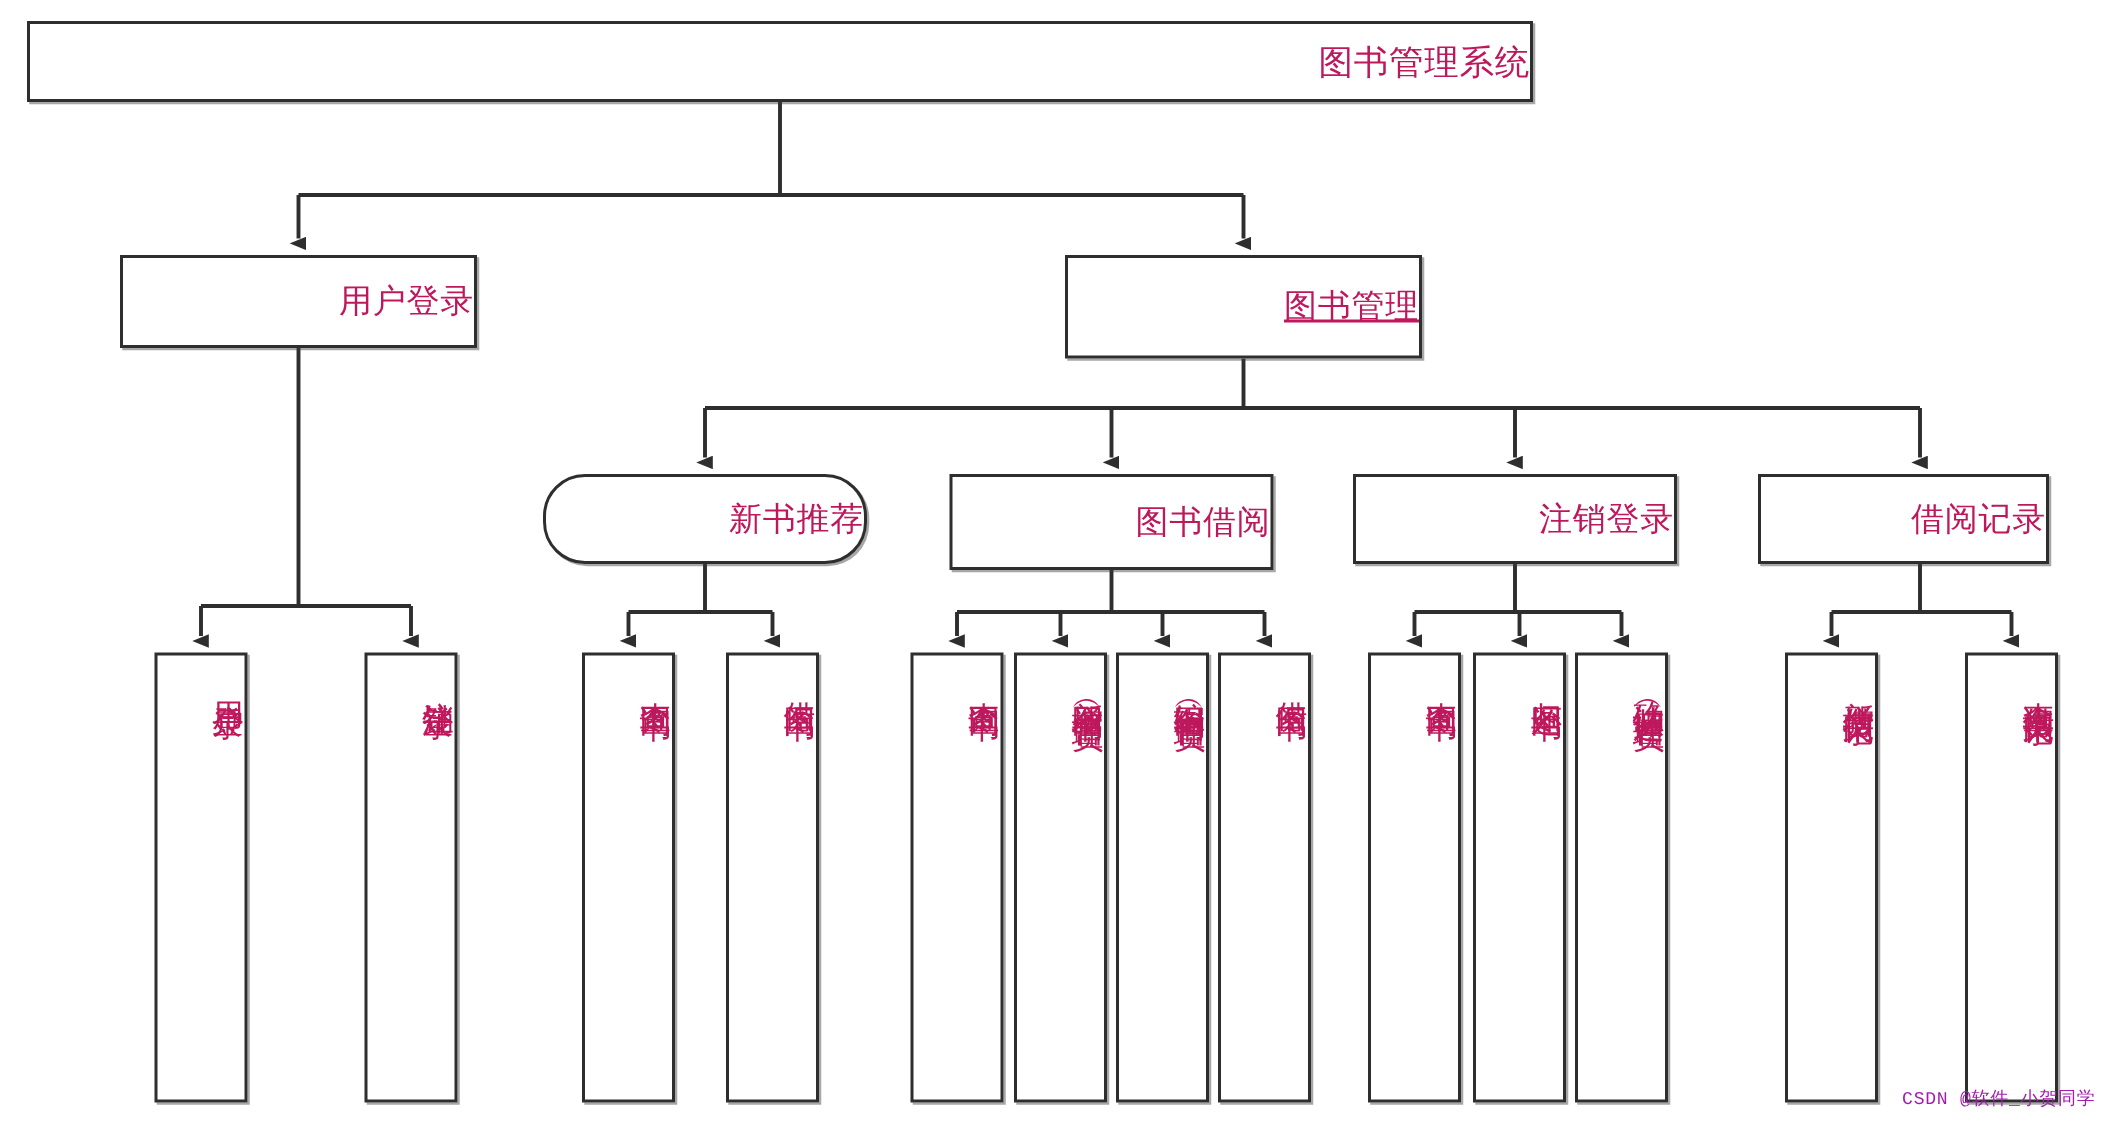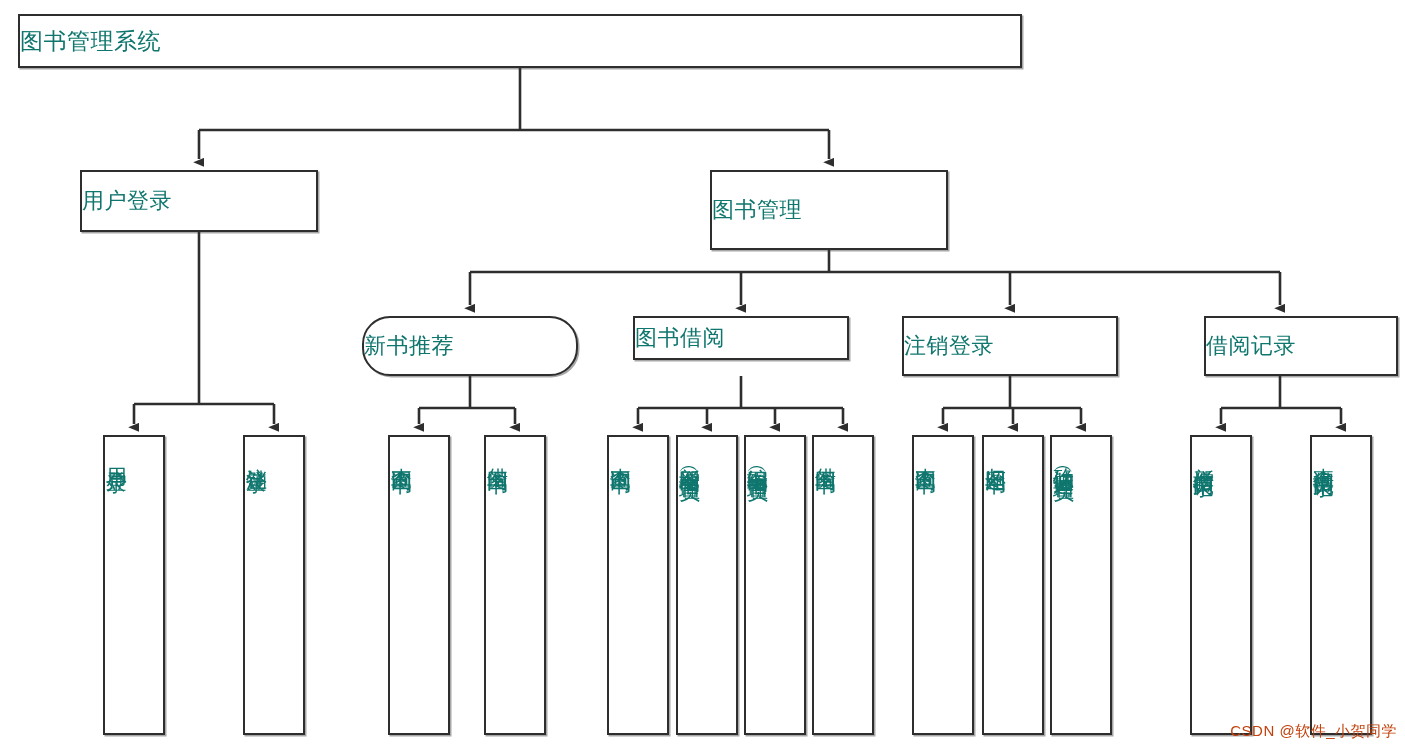--- a/index.html
+++ b/index.html
@@ -25,22 +25,22 @@
     height: 747px;
     pointer-events: none;
   }
   .node {
     position: absolute;
     box-sizing: border-box;
     border: 2px solid #2e2e2e;
     background: #ffffff;
     display: flex;
     align-items: center;
-    justify-content: flex-start;
-    color: #0f766e;
+    justify-content: flex-end;
+    color: #be185d;
     box-shadow: 1.5px 1.5px 0 rgba(60,60,60,0.45);
   }
   .node .label {
     display: block;
     text-align: center;
     line-height: 1.22;
     letter-spacing: 0.5px;
   }
   .node.h .label {
     font-size: 22px;
@@ -57,25 +57,25 @@
     text-orientation: upright;
     font-size: 21px;
     line-height: 1.12;
     letter-spacing: 2px;
     white-space: nowrap;
   }
   .watermark {
     position: absolute;
     right: 8px;
     bottom: 6px;
-    font-size: 15px;
-    color: #c2410c;
+    font-size: 12px;
+    color: #a21caf;
     letter-spacing: 0.5px;
     white-space: nowrap;
-    font-family: Liberation Sans, sans-serif;
+    font-family: Liberation Mono, monospace;
   }
 </style>
 </head>
 <body>
 
 <div id="canvas">
 
   <svg id="wires" viewBox="0 0 1405 747" xmlns="http://www.w3.org/2000/svg">
     <defs>
       <marker id="arrow" markerWidth="9" markerHeight="11" refX="1.2" refY="5.2" orient="auto" markerUnits="userSpaceOnUse">
@@ -126,33 +126,33 @@
   <div id="nodes-layer">
       <div class="node h" id="box-user-login" style="left: 80px; top: 170px; width: 238px; height: 62px;">
         <span class="label">用户登录</span>
       </div>
       <div class="node v" id="box-user-login-login" style="left: 103px; top: 435px; width: 62px; height: 300px;">
         <span class="label">用户登录</span>
       </div>
       <div class="node v" id="box-user-login-logout" style="left: 243px; top: 435px; width: 62px; height: 300px;">
         <span class="label">注销登录</span>
       </div>
-      <div class="node h" id="box-book-management" style="left: 710px; top: 170px; width: 238px; height: 80px;">
+      <div class="node h" id="box-book-management" style="left: 710px; top: 170px; width: 238px; height: 69px; text-decoration: underline;">
         <span class="label">图书管理</span>
       </div>
       <div class="node h" id="box-new-book-recommend" style="left: 362px; top: 316px; width: 216px; height: 60px; border-radius: 28px;">
         <span class="label">新书推荐</span>
       </div>
       <div class="node v" id="box-recommend-query-book" style="left: 388px; top: 435px; width: 62px; height: 300px;">
         <span class="label">查询图书</span>
       </div>
       <div class="node v" id="box-recommend-borrow-book" style="left: 484px; top: 435px; width: 62px; height: 300px;">
         <span class="label">借阅图书</span>
       </div>
-      <div class="node h" id="box-book-borrow" style="left: 633px; top: 316px; width: 216px; height: 44px;">
+      <div class="node h" id="box-book-borrow" style="left: 633px; top: 316px; width: 216px; height: 64px;">
         <span class="label">图书借阅</span>
       </div>
       <div class="node v" id="box-borrow-query-book" style="left: 607px; top: 435px; width: 62px; height: 300px;">
         <span class="label">查询图书</span>
       </div>
       <div class="node v" id="box-borrow-add-book" style="left: 676px; top: 435px; width: 62px; height: 300px;">
         <span class="label">新增图书（管理员）</span>
       </div>
       <div class="node v" id="box-borrow-edit-book" style="left: 744px; top: 435px; width: 62px; height: 300px;">
         <span class="label">编辑图书（管理员）</span>
@@ -165,21 +165,21 @@
       </div>
       <div class="node v" id="box-current-query-book" style="left: 912px; top: 435px; width: 62px; height: 300px;">
         <span class="label">查询图书</span>
       </div>
       <div class="node v" id="box-current-return-book" style="left: 982px; top: 435px; width: 62px; height: 300px;">
         <span class="label">归还图书</span>
       </div>
       <div class="node v" id="box-current-confirm-return" style="left: 1050px; top: 435px; width: 62px; height: 300px;">
         <span class="label">确认归还（管理员）</span>
       </div>
-      <div class="node h" id="box-borrow-record" style="left: 1204px; top: 316px; width: 194px; height: 60px;">
+      <div class="node h" id="box-borrow-record" style="left: 1172px; top: 316px; width: 194px; height: 60px;">
         <span class="label">借阅记录</span>
       </div>
       <div class="node v" id="box-record-add-record" style="left: 1190px; top: 435px; width: 62px; height: 300px;">
         <span class="label">新增借阅记录</span>
       </div>
       <div class="node v" id="box-record-query-record" style="left: 1310px; top: 435px; width: 62px; height: 300px;">
         <span class="label">查询借阅记录</span>
       </div>
     </div>
 

